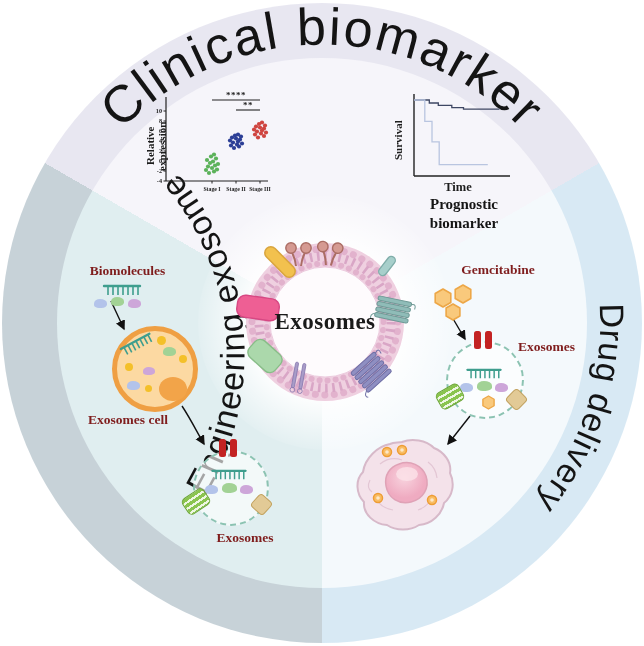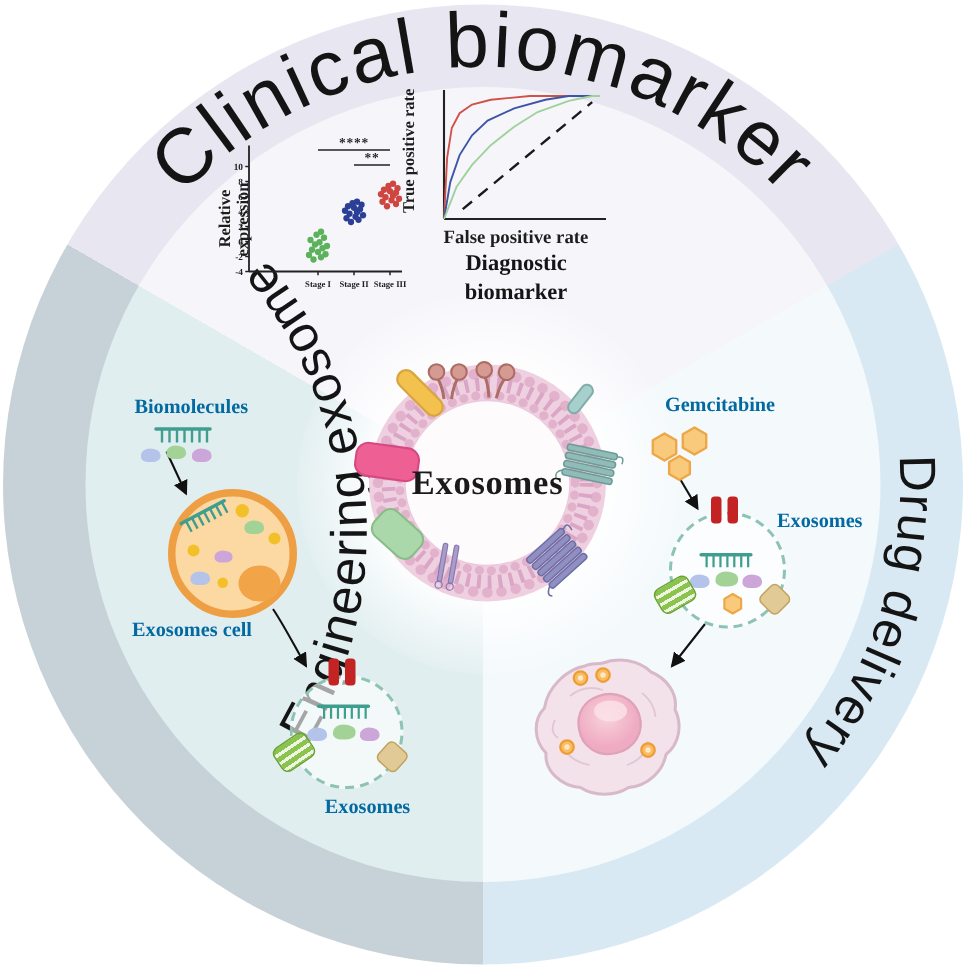--- a/index.html
+++ b/index.html
@@ -13,21 +13,21 @@
   svg.overlay{position:absolute;left:0;top:0;z-index:3;}
   .arc-top{font:500 52px "Liberation Sans",sans-serif;letter-spacing:2px;fill:#141414;}
   .arc-side{font:500 34px "Liberation Sans",sans-serif;letter-spacing:1px;fill:#141414;}
   .chart{position:absolute;z-index:4;}
   .chart svg text{font-family:"Liberation Serif",serif;font-weight:bold;fill:#1d1d1d;}
   .vlabel{position:absolute;writing-mode:vertical-rl;transform:rotate(180deg);
           font:bold 11px "Liberation Serif",serif;color:#1d1d1d;text-align:center;}
   .xlabel{position:absolute;font:bold 12.5px "Liberation Serif",serif;color:#1d1d1d;text-align:center;}
   .ctitle{position:absolute;font:bold 15px "Liberation Serif",serif;color:#151515;
           text-align:center;line-height:1.25;}
-  .slabel{position:absolute;font:bold 13.5px "Liberation Serif",serif;color:#0369a1;
+  .slabel{position:absolute;font:bold 13.5px "Liberation Serif",serif;color:#7f1d1d;
           text-align:center;z-index:5;}
   .sec{position:absolute;z-index:4;}
   .blob{position:absolute;width:13px;height:9px;border-radius:60% 70% 55% 50% / 65% 60% 50% 45%;}
   .b-blue{background:#b3c3ea}.b-green{background:#a2d295}.b-purple{background:#cda6d9}
   .dot{position:absolute;border-radius:50%;background:#f4c029;}
   .cell{position:absolute;left:112px;top:326px;width:76px;height:76px;border:5px solid #ef9f43;
         border-radius:50%;background:#fcd9a2;z-index:4;}
   .nucleolus{position:absolute;left:42px;top:46px;width:28px;height:24px;border-radius:50%;
         background:#f2a449;}
   .vesicle{position:absolute;border:2px dashed #8cc3b2;border-radius:50%;
@@ -145,34 +145,32 @@
         <circle cx="123" cy="39.5" r="2.1" fill="#cf4540"></circle>
         <circle cx="117" cy="38" r="2.1" fill="#cf4540"></circle>
         <circle cx="120" cy="36.5" r="2.1" fill="#cf4540"></circle>
         <line x1="70" y1="14" x2="118" y2="14" stroke="#222" stroke-width="1.1"></line>
         <text x="94" y="12" text-anchor="middle" font-size="9" font-weight="bold" letter-spacing=".5">****</text>
         <line x1="94" y1="24" x2="118" y2="24" stroke="#222" stroke-width="1.1"></line>
         <text x="106" y="22" text-anchor="middle" font-size="9" font-weight="bold" letter-spacing=".5">**</text>
       </svg>
   </div>
 
-  <div class="chart" id="chart-roc" style="left:266px;top:54px;width:152px;height:150px;">
-    <div class="vlabel" style="left:1px;top:0px;height:94px;">True positive rate</div>
-    <svg id="svg-roc" width="132" height="98" viewBox="0 0 132 98" style="position:absolute;left:12px;top:0;">
-        <line x1="18" y1="6" x2="18" y2="92" stroke="#222" stroke-width="1.4"></line>
-        <line x1="18" y1="92" x2="126" y2="92" stroke="#222" stroke-width="1.4"></line>
-        <polyline points="18.0,92.0 20.1,51.0 23.2,31.3 28.4,21.5 36.7,15.7 49.2,12.5 75.2,10.0 122.0,10.0" fill="none" stroke="#cf5148" stroke-width="1.25"></polyline>
-        <polyline points="18.0,92.0 22.2,67.4 28.4,49.4 36.7,36.2 47.1,26.4 64.8,18.2 85.6,12.5 101.2,10.0 122.0,10.0" fill="none" stroke="#3c55a5" stroke-width="1.25"></polyline>
-        <polyline points="18.0,92.0 26.3,70.7 36.7,55.9 49.2,42.8 64.8,30.5 80.4,20.7 101.2,13.3 116.8,10.0 122.0,10.0" fill="none" stroke="#9fd29b" stroke-width="1.25"></polyline>
-        <polyline points="30.5,85.4 116.8,14.1" fill="none" stroke="#1a1a1a" stroke-width="1.6" stroke-dasharray="8 5.5"></polyline>
+
+  <div class="chart" id="chart-survival" style="left:394px;top:84px;width:140px;height:150px;">
+    <div class="vlabel" style="left:-2px;top:26px;height:60px;">Survival</div>
+    <svg id="svg-survival" width="120" height="94" viewBox="0 0 120 94" style="position:absolute;left:4px;top:4px;">
+        <line x1="16" y1="6" x2="16" y2="88" stroke="#222" stroke-width="1.4"></line>
+        <line x1="16" y1="88" x2="112" y2="88" stroke="#222" stroke-width="1.4"></line>
+        <polyline points="16.0,12.0 31.3,12.0 31.3,15.0 40.3,15.0 40.3,17.3 53.8,17.3 53.8,19.6 65.5,19.6 65.5,21.1 101.5,21.1" fill="none" stroke="#3e4763" stroke-width="1.3"></polyline>
+        <polyline points="16.0,12.0 26.8,12.0 26.8,33.3 34.0,33.3 34.0,53.8 41.2,53.8 41.2,76.6 89.8,76.6" fill="none" stroke="#b9c5e0" stroke-width="1.3"></polyline>
       </svg>
-    <div class="xlabel" style="left:12px;top:97px;width:132px;">False positive rate</div>
-    <div class="ctitle" style="left:24px;top:113px;width:108px;">Diagnostic biomarker</div>
-  </div>
-
+    <div class="xlabel" style="left:4px;top:96px;width:120px;">Time</div>
+    <div class="ctitle" style="left:8px;top:111px;width:124px;">Prognostic biomarker</div>
+  </div>
 
   <svg class="exo-center" viewBox="0 0 200 200">
     <circle cx="100" cy="100" r="79" fill="#efd0e0"></circle>
     <circle cx="100" cy="100" r="73" fill="none" stroke="#e2b2cd" stroke-width="7" stroke-dasharray="0.1 9.45" stroke-linecap="round"></circle>
     <circle cx="100" cy="100" r="66" fill="none" stroke="#d9a6c6" stroke-width="9" stroke-dasharray="2.6 4.6"></circle>
     <circle cx="100" cy="100" r="58.5" fill="none" stroke="#e2b2cd" stroke-width="6" stroke-dasharray="0.1 8" stroke-linecap="round"></circle>
     <circle cx="100" cy="100" r="55" fill="#fefbfd" stroke="#eccade" stroke-width="1"></circle>
 
     <g transform="translate(55,40) rotate(-45)">
       <rect x="-6" y="-19" width="12" height="38" rx="6" fill="#f2c14e" stroke="#d9a53e" stroke-width="1.5"></rect>
@@ -261,21 +259,21 @@
       <path d="M6,2 V11 M11,2 V11 M16,2 V11 M21,2 V11 M26,2 V11 M31,2 V11 M36,2 V11" stroke="#3f9e8e" stroke-width="1.6"></path>
     </svg>
     <span class="blob b-blue" style="left:10px;top:33px;"></span>
     <span class="blob b-green" style="left:27px;top:31px;width:15px;height:10px;"></span>
     <span class="blob b-purple" style="left:45px;top:33px;"></span>
     <div class="gprotein" style="left:-12px;top:40px;transform:rotate(-34deg);"></div>
     <div class="tprotein" style="left:58px;top:44px;transform:rotate(42deg);"></div>
   </div>
   <div class="slabel" style="left:195px;top:530px;width:100px;">Exosomes</div>
 
-  <div class="slabel" style="left:430px;top:262px;width:100px;">Gemcitabine</div>
+  <div class="slabel" style="left:448px;top:262px;width:100px;">Gemcitabine</div>
   <svg class="icon" style="left:432px;top:281px;z-index:4" width="46" height="40" viewBox="0 0 46 40" fill="#f9c97c" stroke="#eda747" stroke-width="1.6" stroke-linejoin="round">
     <path d="M11,8 L18.8,12.5 L18.8,21.5 L11,26 L3.2,21.5 L3.2,12.5 Z"></path>
     <path d="M31,4 L38.8,8.5 L38.8,17.5 L31,22 L23.2,17.5 L23.2,8.5 Z"></path>
     <path d="M21,23 L27.9,27 L27.9,35 L21,39 L14.1,35 L14.1,27 Z"></path>
   </svg>
 
   <div class="vesicle" style="left:446px;top:341px;width:74px;height:74px;">
     <div class="cargo" style="left:26px;top:-12px;">
       <span></span>
         <span></span>

